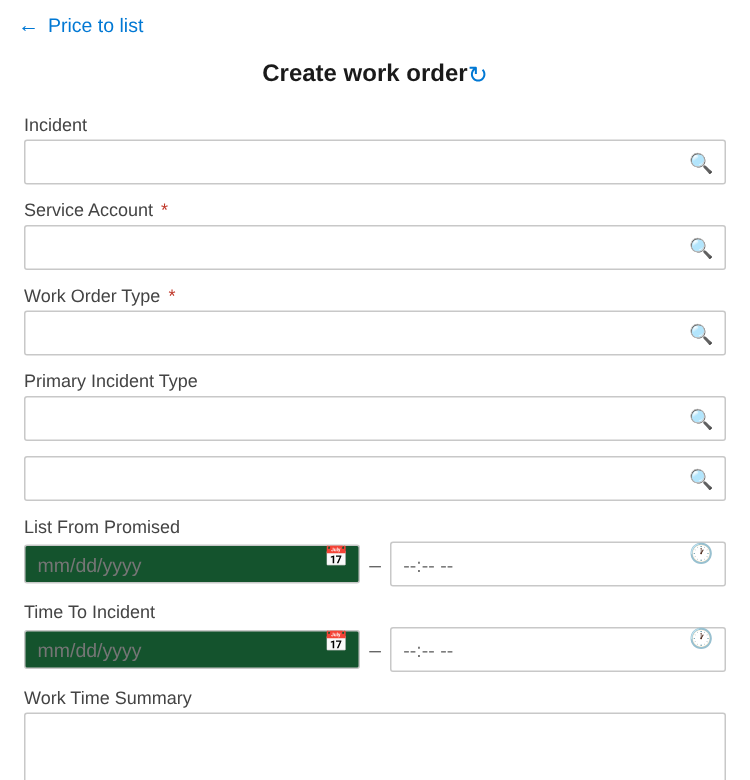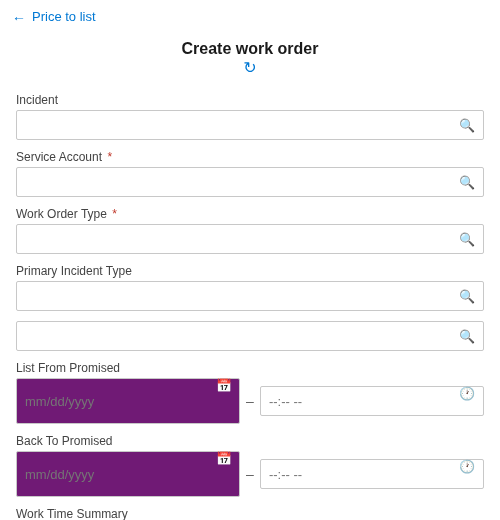--- a/index.html
+++ b/index.html
@@ -26,21 +26,20 @@
     .back-arrow {
       font-size: 14px;
       color: #0078d4;
     }
 
     .page-header {
       display: flex;
       align-items: center;
       justify-content: center;
       padding: 8px 16px 16px 16px;
-      flex-direction: column;
     }
     .page-title {
       font-size: 16px;
       font-weight: 600;
       color: #1a1a1a;
     }
     .refresh-icon {
       color: #0078d4;
       font-size: 16px;
       cursor: pointer;
@@ -97,27 +96,27 @@
       align-items: center;
       gap: 6px;
     }
 
     .date-input-wrapper {
       position: relative;
       flex: 1;
     }
     .date-input {
       width: 100%;
-      height: 46px;
+      height: 26px;
       border: 1px solid #c8c8c8;
       border-radius: 2px;
       padding: 0 30px 0 8px;
       font-size: 13px;
       color: #aaa;
-      background: #701a75;
+      background: #14532d;
       outline: none;
     }
 
     .time-input-wrapper {
       position: relative;
       flex: 1;
     }
     .time-input {
       width: 100%;
       height: 30px;
@@ -220,21 +219,21 @@
       </div>
       <span class="dash-separator">–</span>
       <div class="time-input-wrapper">
         <input class="time-input" type="text" placeholder="--:-- --" style="">
         <span class="input-icon">🕐</span>
       </div>
     </div>
   </div>
 
   <div class="form-group">
-    <label class="form-label">Back To Promised</label>
+    <label class="form-label">Time To Incident</label>
     <div class="date-time-row">
       <div class="date-input-wrapper">
         <input class="date-input" type="text" placeholder="mm/dd/yyyy" style="">
         <span class="input-icon">📅</span>
       </div>
       <span class="dash-separator">–</span>
       <div class="time-input-wrapper">
         <input class="time-input" type="text" placeholder="--:-- --" style="">
         <span class="input-icon">🕐</span>
       </div>

